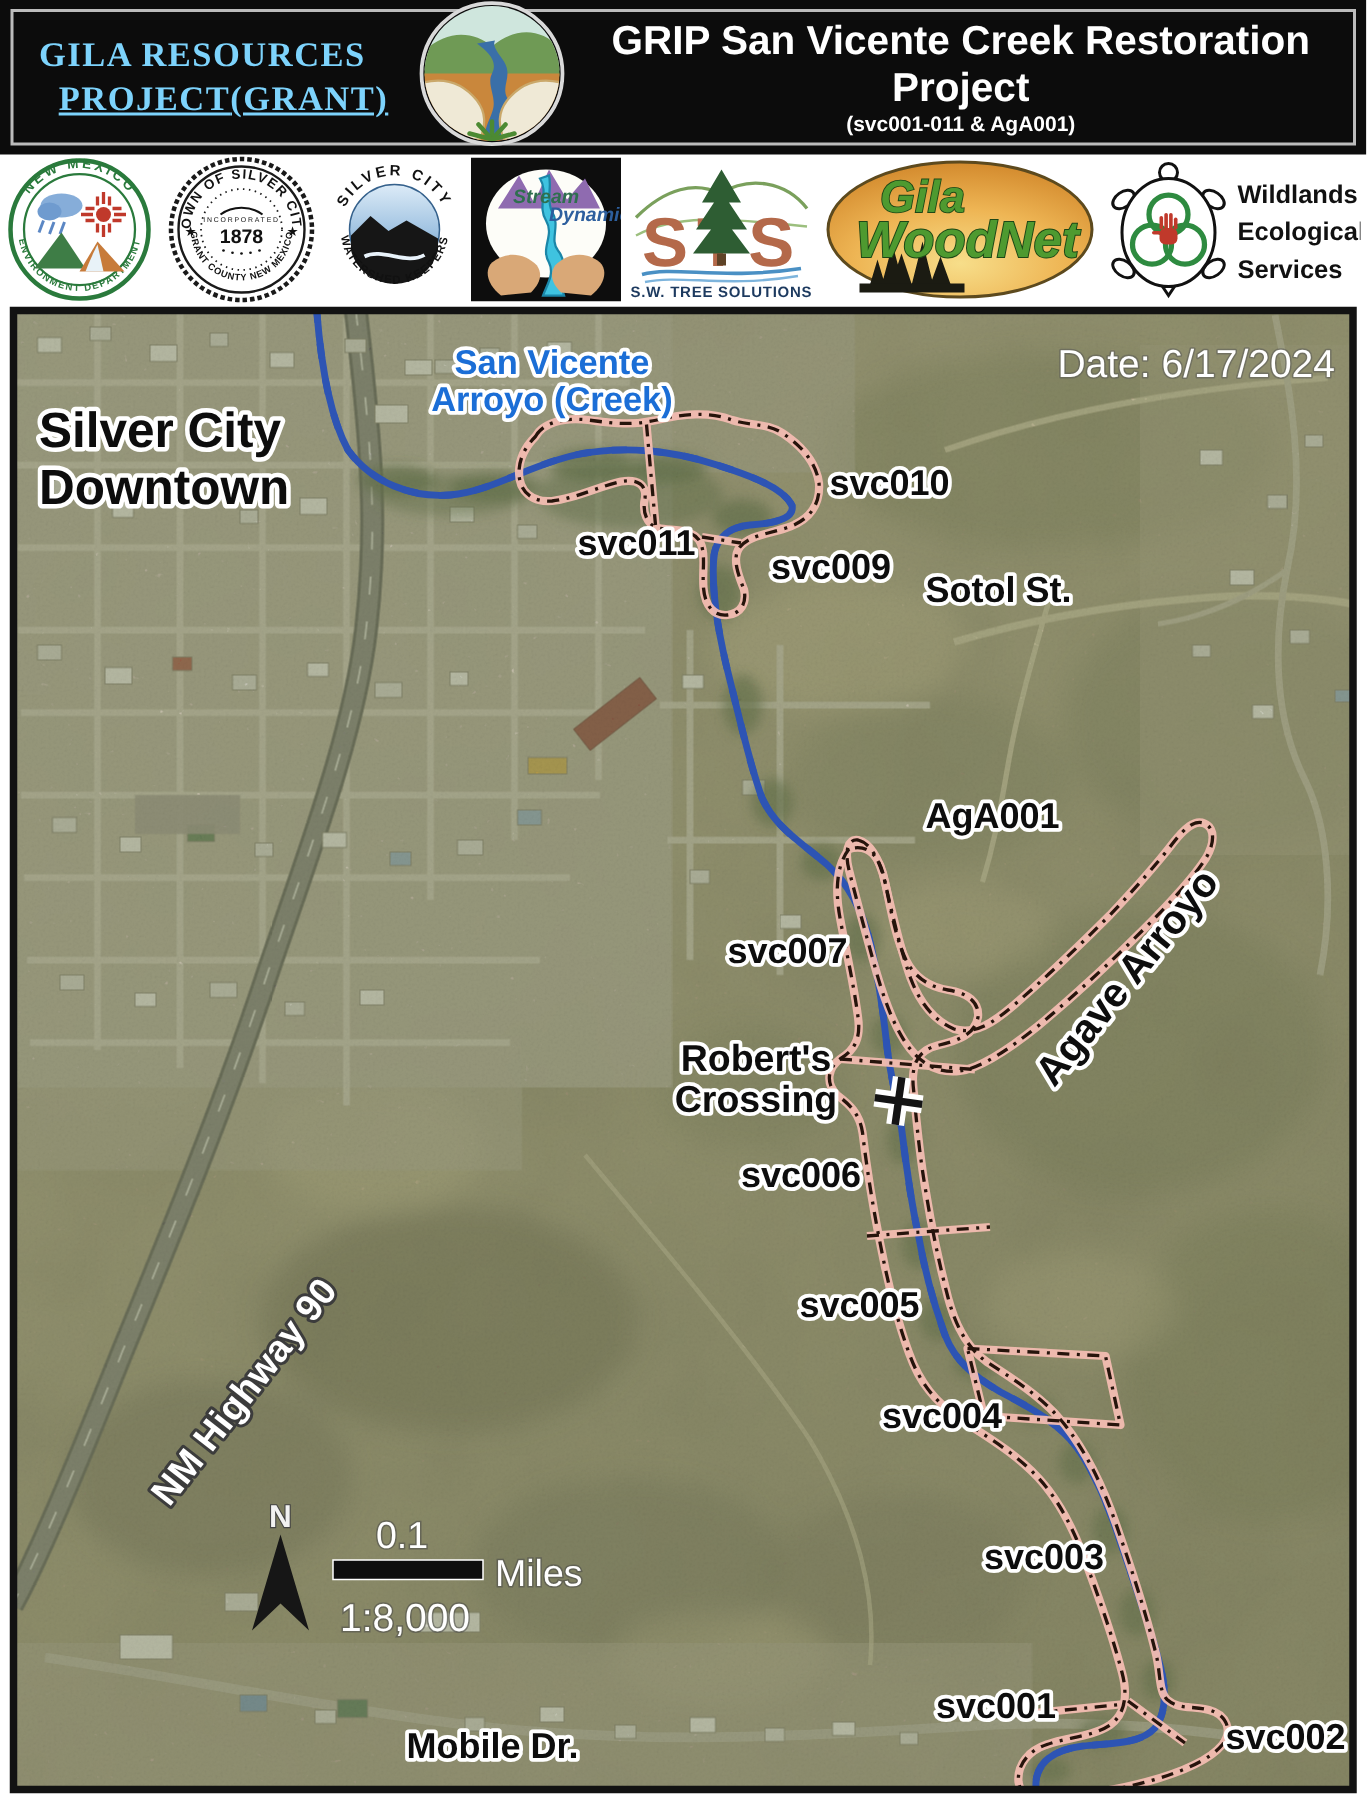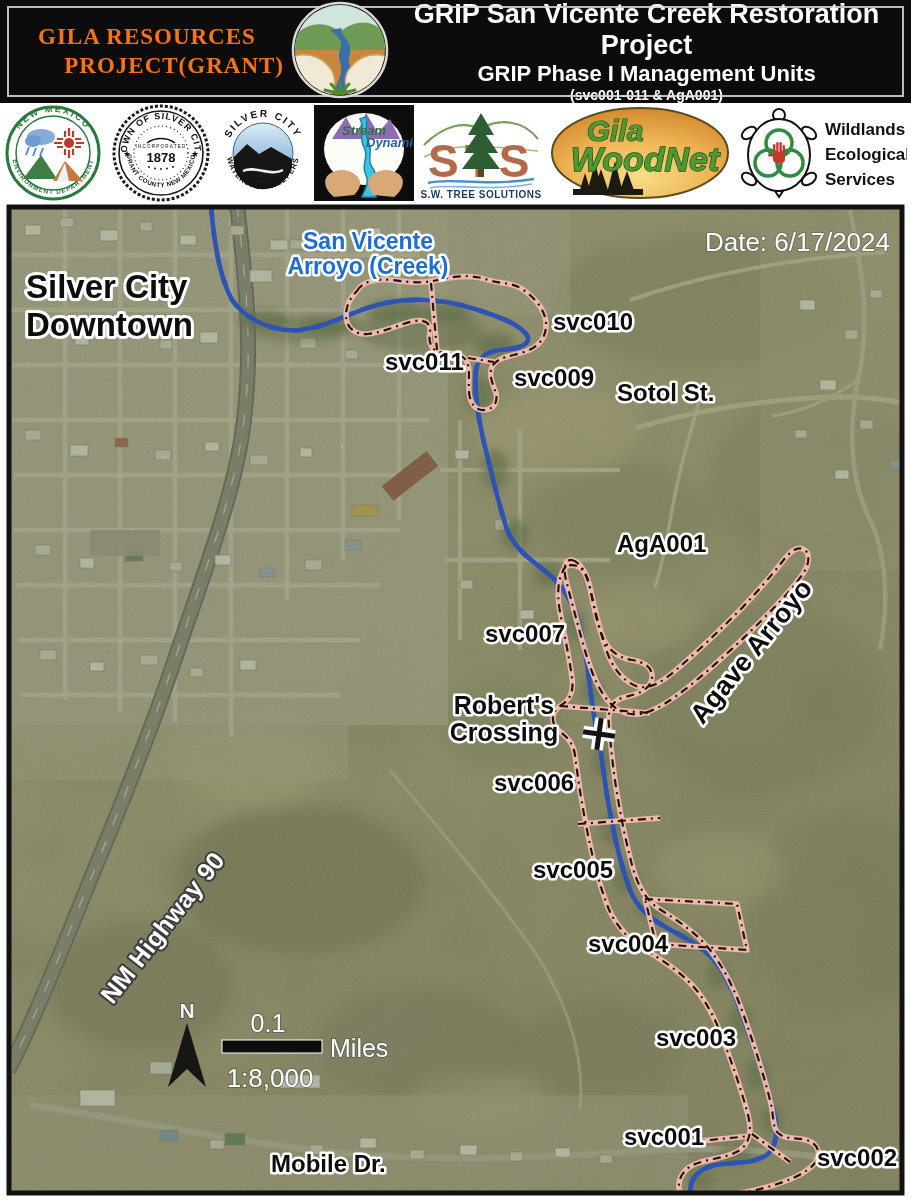--- a/index.html
+++ b/index.html
@@ -2,24 +2,24 @@
 <html><head>
 <meta charset="utf-8">
 <style>
   html,body{margin:0;padding:0;background:#ffffff;}
   .page{position:relative;width:911px;height:1200px;background:#fff;overflow:hidden;
         font-family:"Liberation Sans",sans-serif;}
   
   .header{position:relative;width:911px;height:103px;background:#0c0c0c;display:flex;align-items:center;}
   .header::after{content:"";position:absolute;left:7px;top:6px;right:7px;bottom:6px;
                  border:2px solid rgba(220,220,220,.85);pointer-events:none;}
-  .org-block{flex:0 0 250px;padding-left:38px;color:#f97316;
+  .org-block{flex:0 0 250px;padding-left:26px;color:#7dd3fc;
              font-family:"Liberation Serif",serif;font-weight:bold;
              font-size:23px;line-height:1.22;letter-spacing:1px;}
-  .org-line3{display:flex;justify-content:flex-end;padding-right:4px;}
+  .org-line3{display:flex;justify-content:center;padding-right:4px;text-decoration:underline;}
   .grip-logo{flex:0 0 104px;position:relative;z-index:2;}
   .title-block{flex:1;text-align:center;color:#fff;font-weight:bold;padding-right:10px;}
   .title-line1{font-size:27px;line-height:1.15;}
   .title-line2{font-size:22px;line-height:1.2;}
   .title-line3{font-size:14px;line-height:1.2;}
   
   .logos{width:911px;height:100px;background:#fff;display:flex;align-items:center;
          justify-content:space-between;padding:0 4px;box-sizing:border-box;}
   .logos svg{display:block;}
   
@@ -58,21 +58,20 @@
               <path d="M0,44 L-9,34"></path>
               <path d="M0,44 L9,34"></path>
             <path d="M0,44 L-15,40"></path>
               <path d="M0,44 L15,40"></path>
           </g>
         </g>
       </svg>
     </div>
     <div class="title-block">
       <div class="title-line1">GRIP San Vicente Creek Restoration Project</div>
-      <div class="title-line2">GRIP Phase I Management Units</div>
       <div class="title-line3">(svc001-011 &amp; AgA001)</div>
     </div>
   </div>
 
   <div class="logos">
 
     <svg width="98" height="98" viewBox="-49 -49 98 98" class="seal">
       <circle r="46" fill="#fff" stroke="#2a7a3c" stroke-width="3"></circle>
       <circle r="37" fill="#fff" stroke="#2a7a3c" stroke-width="1.5"></circle>
       <defs>

